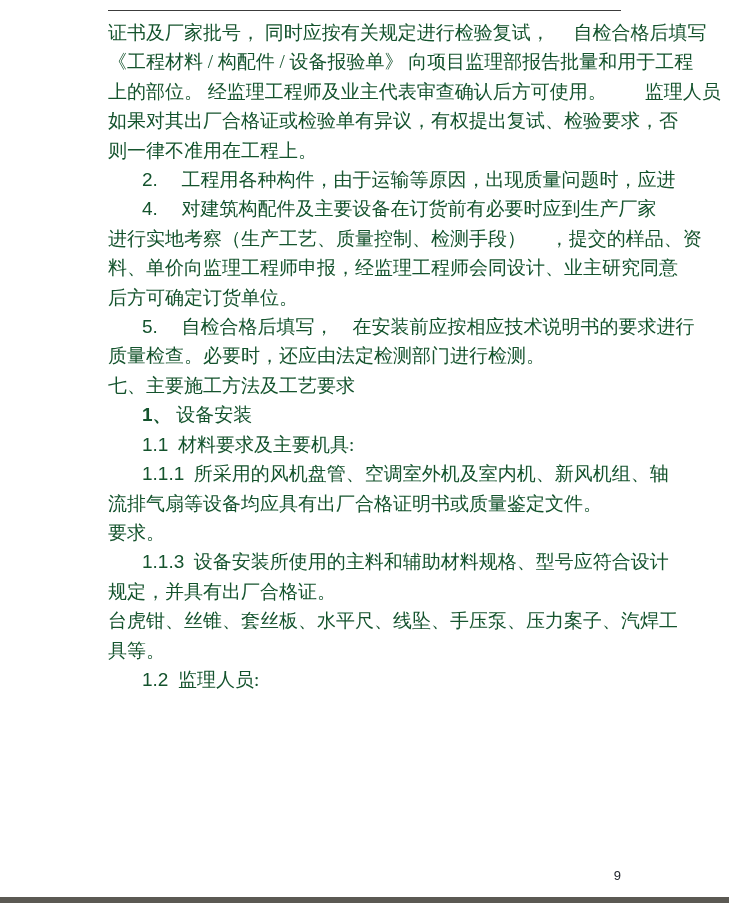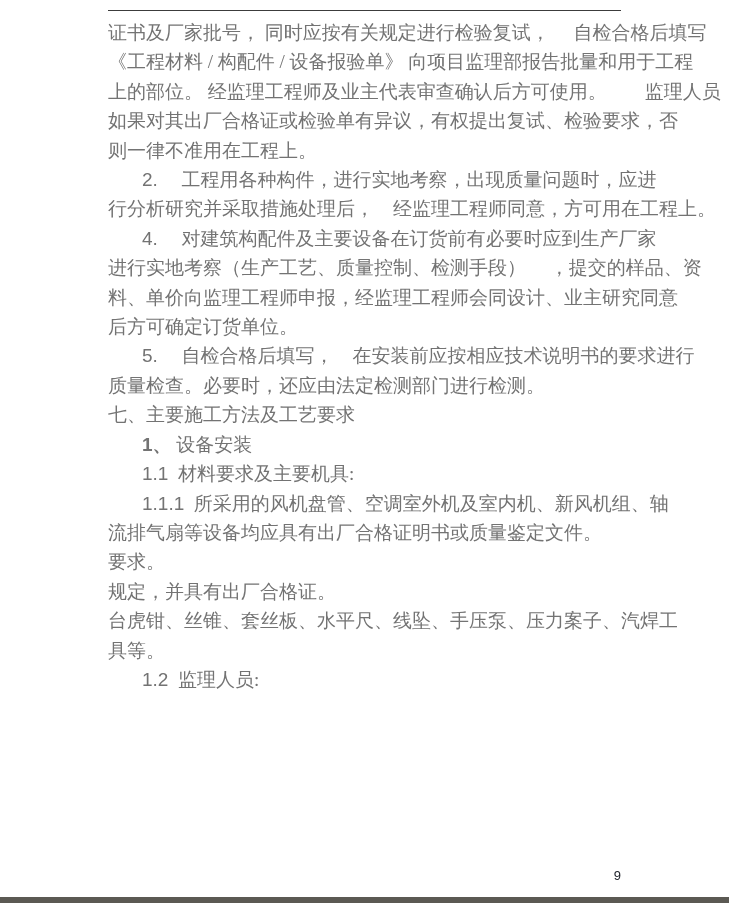--- a/index.html
+++ b/index.html
@@ -22,21 +22,21 @@
     height: 1px;
     background: #3c3c3c;
   }
   .doc {
     position: absolute;
     left: 108px;
     top: 18px;
     width: 545px;
     font-size: 19px;
     line-height: 29.4px;
-    color: #737373;
+    color: #14532d;
   }
   .line {
     margin: 0;
     white-space: pre;
   }
   .line.ind {
     padding-left: 34px;
   }
   .num {
     font-family: "Liberation Sans", "DejaVu Sans", sans-serif;
@@ -72,23 +72,22 @@
   <p class="line"><span class="num"></span><span class="txt">证书及厂家批号， 同时应按有关规定进行检验复试，　 自检合格后填写</span></p>
 
   <p class="line"><span class="num"></span><span class="txt">《工程材料 / 构配件 / 设备报验单》 向项目监理部报告批量和用于工程</span></p>
 
   <p class="line"><span class="num"></span><span class="txt">上的部位。 经监理工程师及业主代表审查确认后方可使用。　　监理人员</span></p>
 
   <p class="line"><span class="num"></span><span class="txt">如果对其出厂合格证或检验单有异议，有权提出复试、检验要求，否</span></p>
 
   <p class="line"><span class="num"></span><span class="txt">则一律不准用在工程上。</span></p>
 
-  <p class="line ind"><span class="num">2.</span><span class="txt">　 工程用各种构件，进行实地考察，出现质量问题时，应进</span></p>
+  <p class="line ind"><span class="num">2.</span><span class="txt">　 工程用各种构件，由于运输等原因，出现质量问题时，应进</span></p>
 
-  <p class="line"><span class="num"></span><span class="txt">行分析研究并采取措施处理后，　经监理工程师同意，方可用在工程上。</span></p>
 
 
   <p class="line ind"><span class="num">4.</span><span class="txt">　 对建筑构配件及主要设备在订货前有必要时应到生产厂家</span></p>
 
   <p class="line"><span class="num"></span><span class="txt">进行实地考察（生产工艺、质量控制、检测手段）　 ，提交的样品、资</span></p>
 
   <p class="line"><span class="num"></span><span class="txt">料、单价向监理工程师申报，经监理工程师会同设计、业主研究同意</span></p>
 
   <p class="line"><span class="num"></span><span class="txt">后方可确定订货单位。</span></p>
 
@@ -103,20 +102,21 @@
   <p class="line ind"><span class="num">1.1</span><span class="txt">  材料要求及主要机具:</span></p>
 
   <p class="line ind"><span class="num">1.1.1</span><span class="txt">  所采用的风机盘管、空调室外机及室内机、新风机组、轴</span></p>
 
   <p class="line"><span class="num"></span><span class="txt">流排气扇等设备均应具有出厂合格证明书或质量鉴定文件。</span></p>
 
 
 
   <p class="line"><span class="num"></span><span class="txt">要求。</span></p>
 
+  <p class="line ind"><span class="num">1.1.3</span><span class="txt">  设备安装所使用的主料和辅助材料规格、型号应符合设计</span></p>
 
   <p class="line"><span class="num"></span><span class="txt">规定，并具有出厂合格证。</span></p>
 
 
   <p class="line"><span class="num"></span><span class="txt">台虎钳、丝锥、套丝板、水平尺、线坠、手压泵、压力案子、汽焊工</span></p>
 
   <p class="line"><span class="num"></span><span class="txt">具等。</span></p>
 
   <p class="line ind"><span class="num">1.2</span><span class="txt">  监理人员:</span></p>
 </div>

